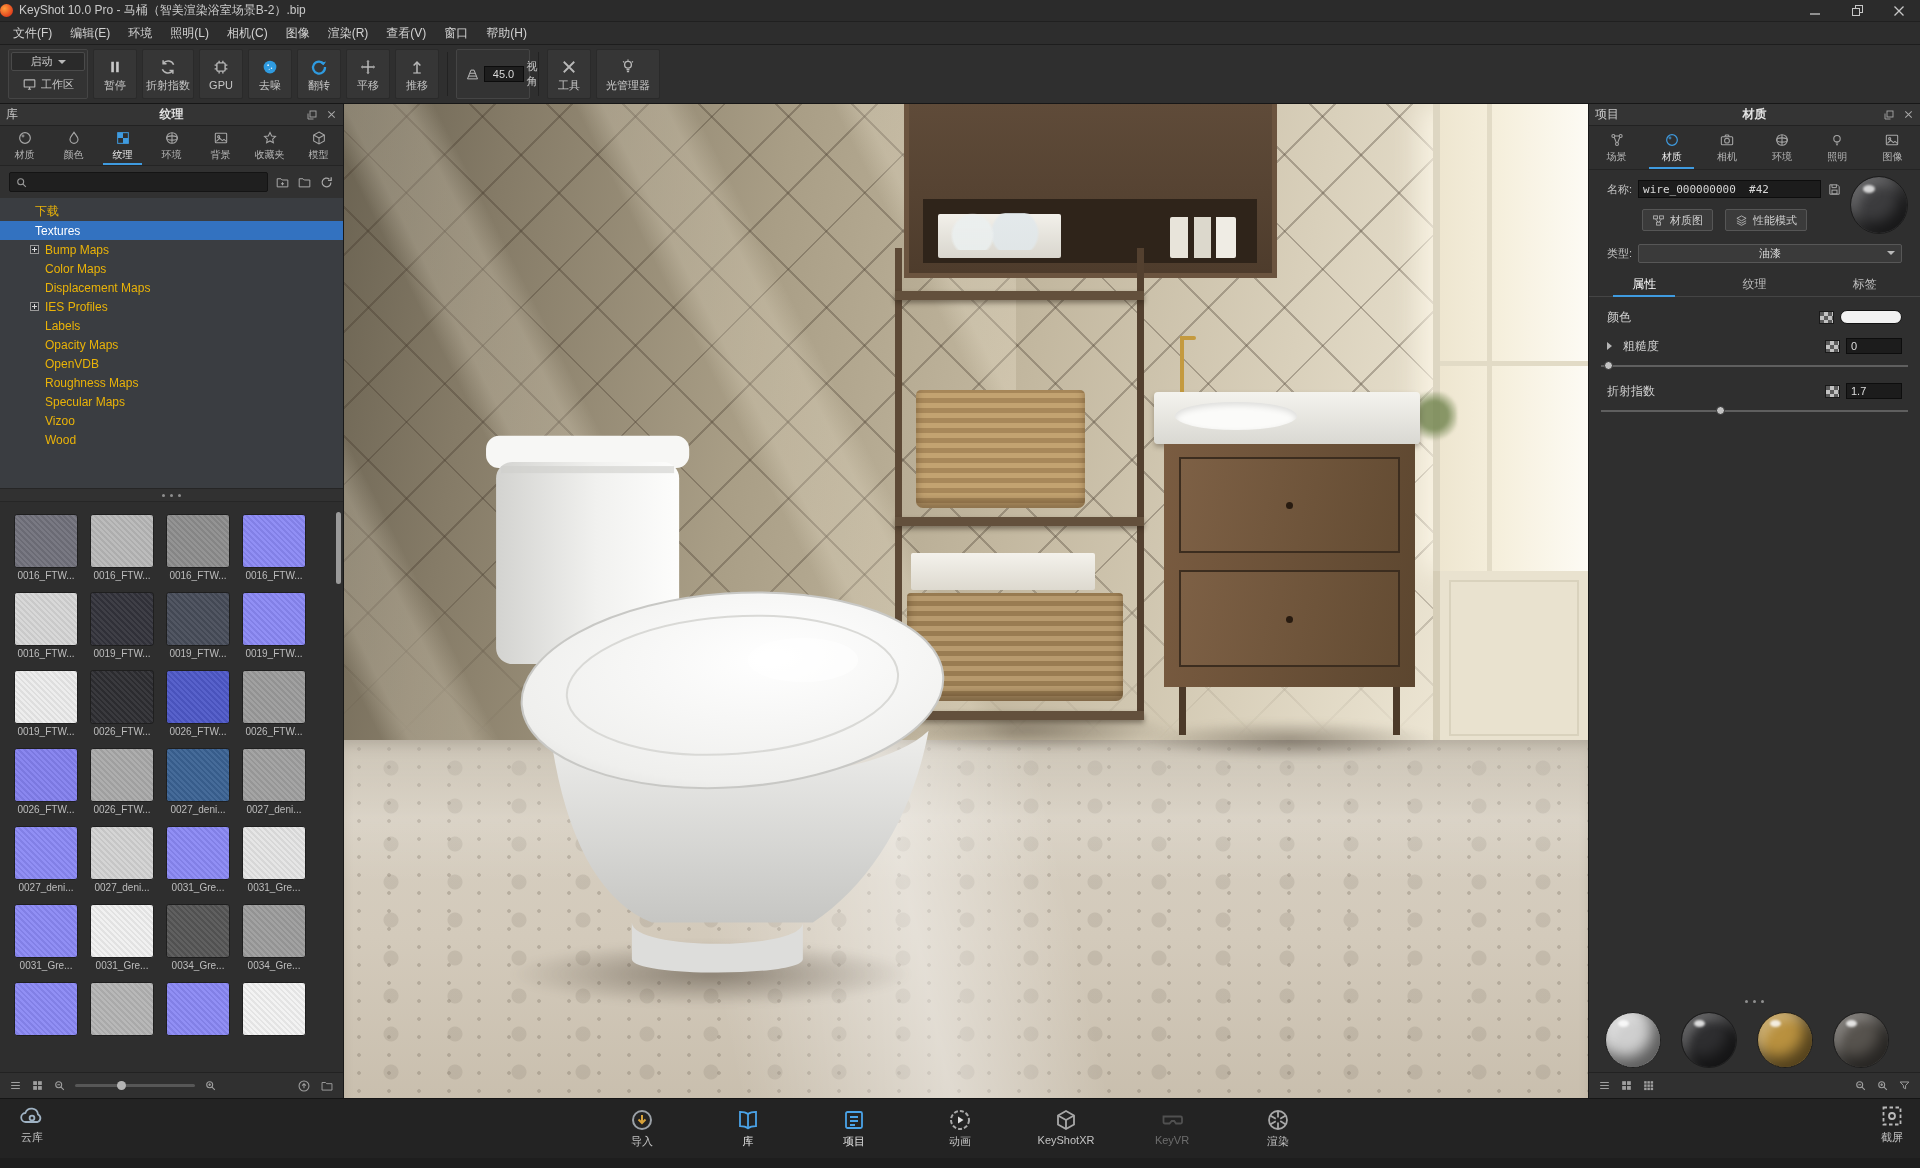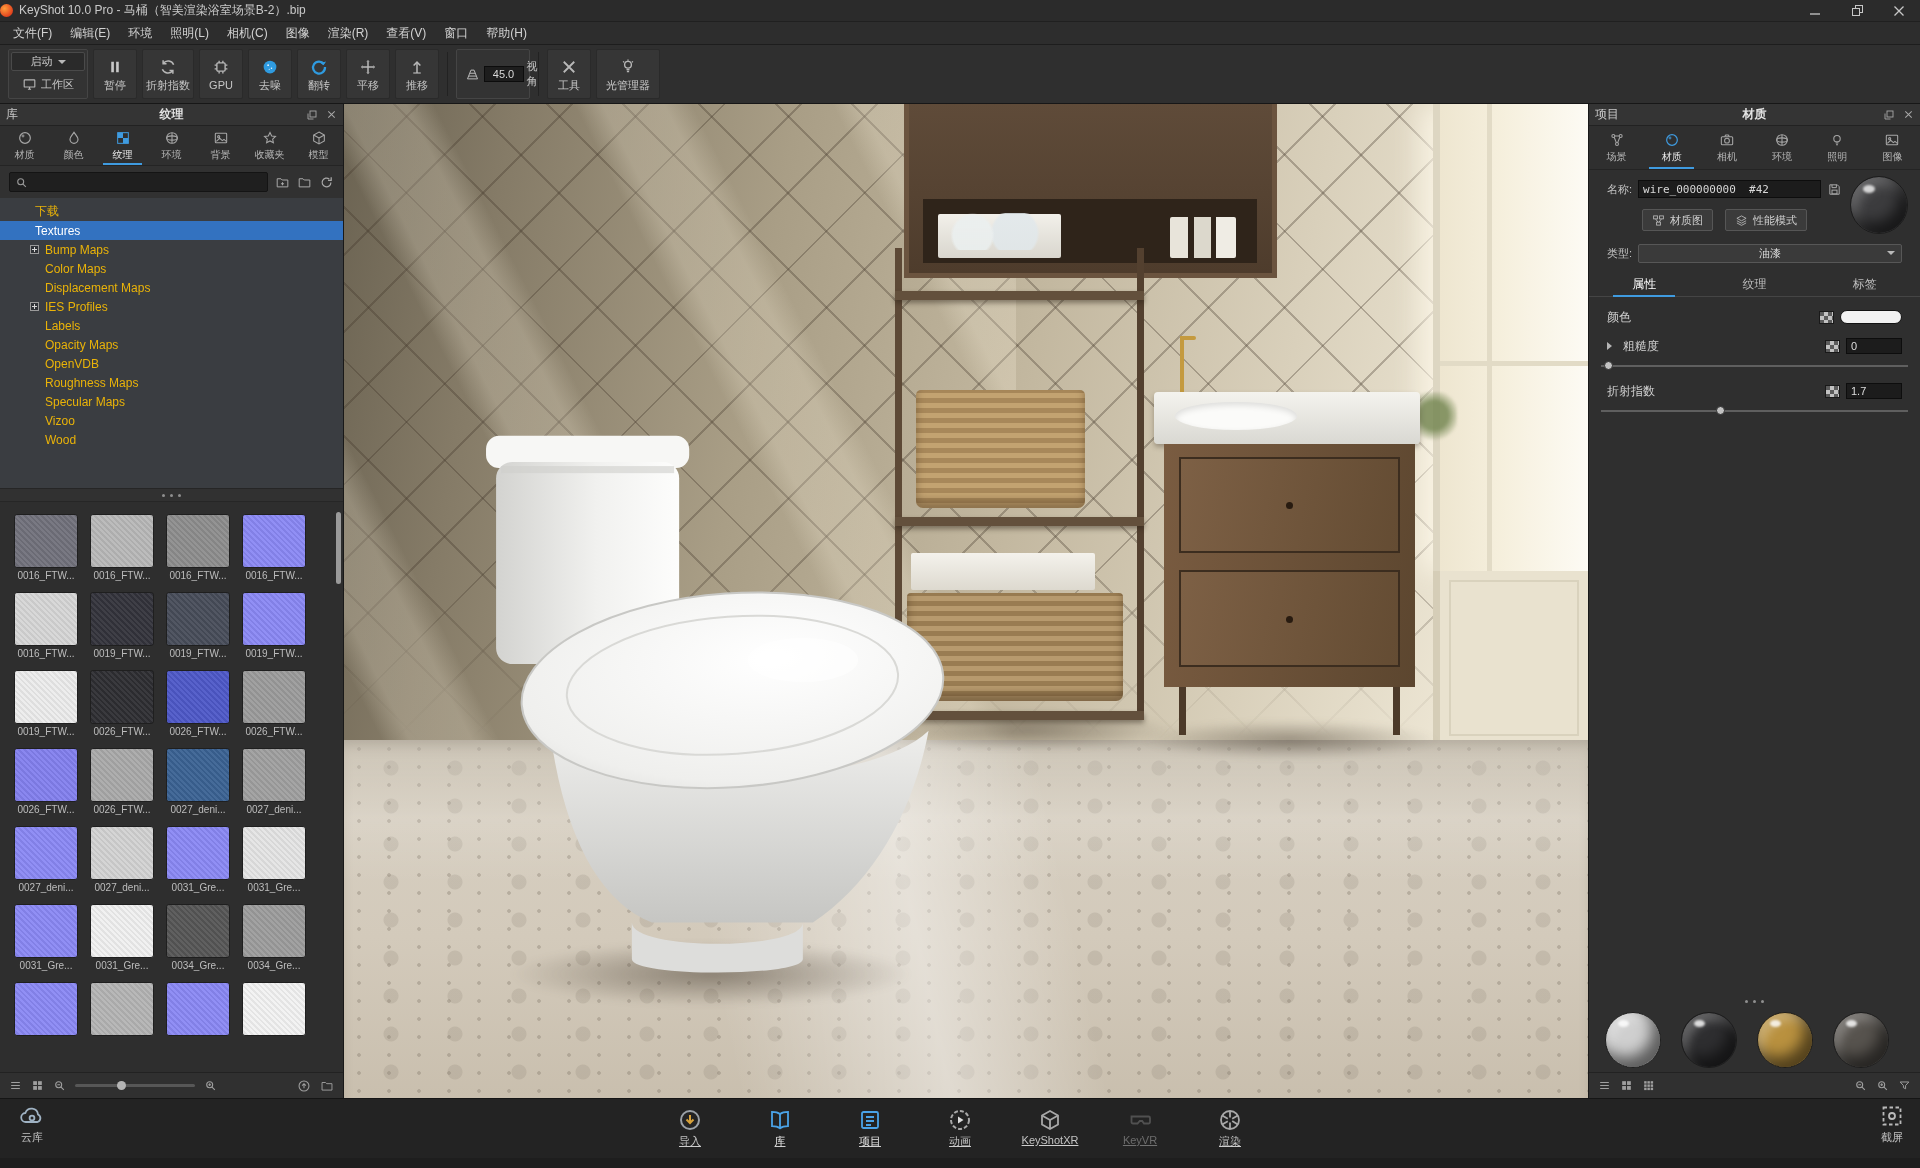--- a/index.html
+++ b/index.html
@@ -163,21 +163,21 @@
   .vp-legs::before, .vp-legs::after { content:""; position:absolute; top:0; bottom:0; width:7px; background:#4c3a29; }
   .vp-legs::before { left:6%; } .vp-legs::after { right:6%; }
   .vp-toilet { position:absolute; left:11%; top:25.5%; width:38%; height:63%; }
   .vp-toilet-shadow { position:absolute; left:12%; top:84%; width:35%; height:7%; background:radial-gradient(ellipse, rgba(70,60,48,.5), transparent 65%); filter:blur(3px); }
   .vp-shelf-shadow { position:absolute; left:43%; top:61%; width:24%; height:4%; background:radial-gradient(ellipse, rgba(70,60,48,.45), transparent 70%); filter:blur(3px); }
   .vp-vanity-shadow { position:absolute; left:64%; top:62%; width:24%; height:4%; background:radial-gradient(ellipse, rgba(70,60,48,.45), transparent 70%); filter:blur(3px); }
 
   
   .dock { height:60px; background:#232323; border-top:1px solid #151515; position:relative; display:flex; align-items:center; flex:none; }
   .dock-cloud { position:absolute; left:18px; top:5px; display:flex; flex-direction:column; align-items:center; gap:2px; color:#c3c3c3; font-size:11px; }
-  .dock-center { margin:0 auto; display:flex; gap:24px;text-decoration:underline; }
+  .dock-center { margin:0 auto; display:flex; gap:40px; }
   .dock-item { width:66px; display:flex; flex-direction:column; align-items:center; gap:2px; color:#c3c3c3; font-size:11px; white-space:nowrap; }
   .dock-item.active { color:#e8e8e8; }
   .dock-item.disabled { opacity:.45; }
   .dock-shot { position:absolute; right:16px; top:5px; display:flex; flex-direction:column; align-items:center; gap:2px; color:#c3c3c3; font-size:11px; }
 
   
   .statusbar { height:10px; background:#1d1d1d; border-top:1px solid #131313; position:relative; flex:none; }
   .status-progress { position:absolute; left:0; top:1px; height:7px; width:380px; background:#d4d4d4; }
   .status-time { position:absolute; right:78px; top:0; font-size:9px; line-height:10px; color:#c4c4c4; }
 </style>

